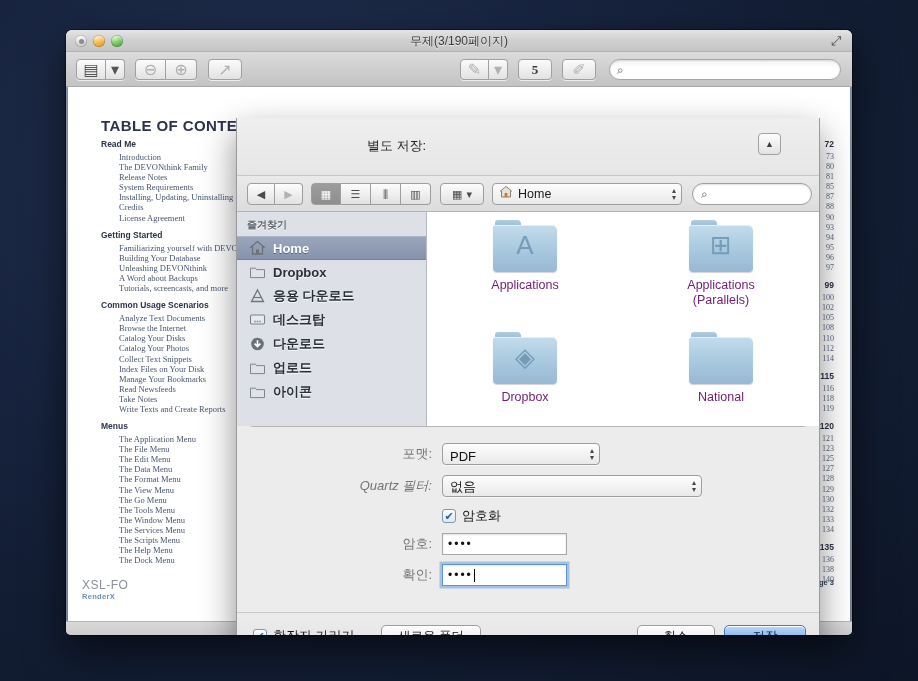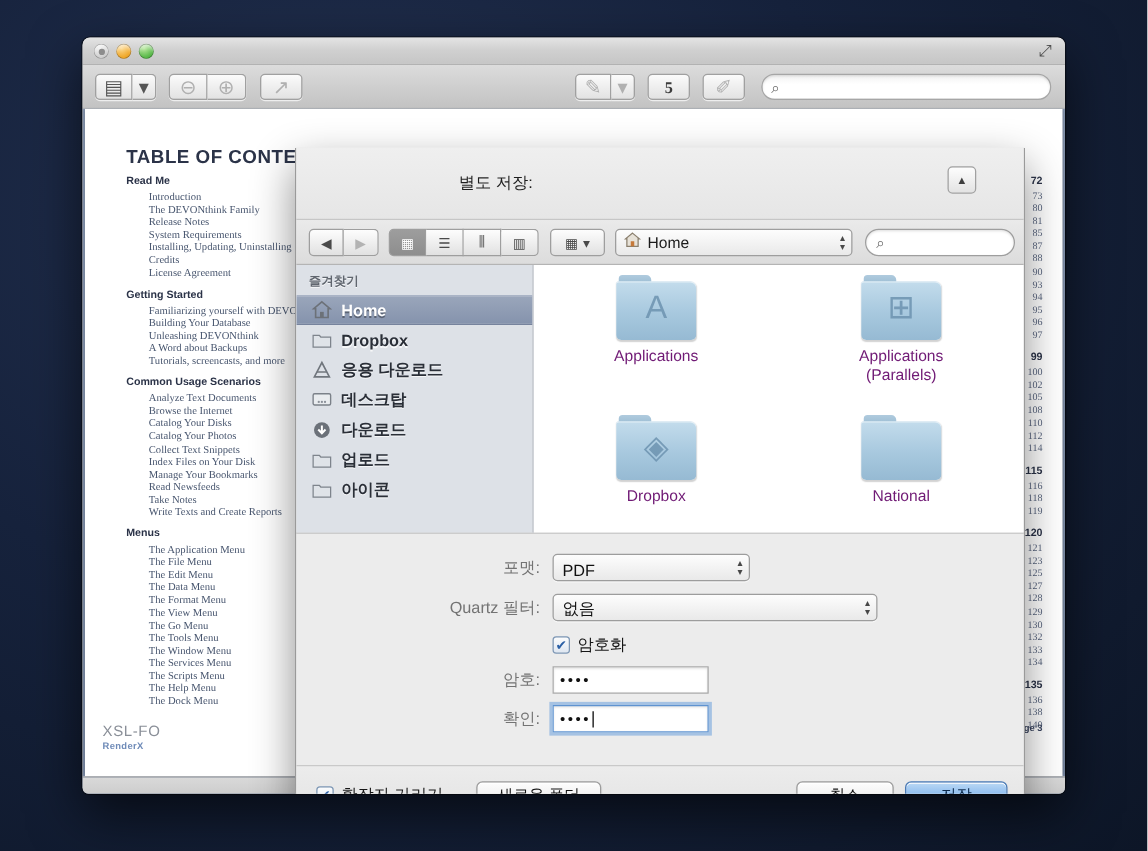--- a/index.html
+++ b/index.html
@@ -234,20 +234,21 @@
     background: #fff;
     box-shadow: inset 0 1px 2px rgba(0,0,0,.12);
   }
   #sheet-search .mag { position: absolute; left: 8px; top: 3px; color: #6e6e6e; font-size: 12px; }
 
   #browser {
     position: relative;
     height: 215px;
     display: flex;
     border-bottom: 1px solid #b4b4b4;
+    border-radius: 18px;
   }
   #sidebar {
     width: 190px;
     background: #dde1e7;
     border-right: 1px solid #b7bbc1;
     padding-top: 6px;
     overflow: hidden;
   }
   #sidebar-header {
     font-size: 10px; font-weight: bold; color: #60666f;
@@ -319,21 +320,21 @@
     display: flex; align-items: flex-end; padding-left: 7px;
     font-size: 13px; color: #111;
   }
   .popup .updown { position: absolute; right: 5px; top: 3px; font-size: 8px; line-height: 7px; color: #474747; }
 
   #row-format { left: 0; top: 16px; width: 100%; }
   #row-format .opt-label { width: 195px; }
   #row-format .popup { margin-left: 10px; width: 158px; }
 
   #row-filter { left: 0; top: 48px; width: 100%; }
-  #row-filter .opt-label { width: 195px; }
+  #row-filter .opt-label { width: 195px; font-style: italic; }
   #row-filter .popup { margin-left: 10px; width: 260px; }
 
   #row-encrypt { left: 205px; top: 80px; }
   #row-pw   { left: 0; top: 106px; width: 100%; }
   #row-pw .opt-label { width: 195px; }
   #row-confirm { left: 0; top: 137px; width: 100%; }
   #row-confirm .opt-label { width: 195px; }
 
   .textfield {
     margin-left: 10px; height: 22px; width: 125px;
@@ -391,20 +392,21 @@
 <body>
 
 <div id="desktop">
 
   <div id="preview-window">
 
     <div id="titlebar">
       <div class="traffic" id="tl-close"></div>
       <div class="traffic" id="tl-min"></div>
       <div class="traffic" id="tl-zoom"></div>
+      <div id="title-text">무제(3/190페이지)</div>
       <div id="fullscreen-icon">⤢</div>
     </div>
 
     <div id="toolbar">
       <div class="tb-btn seg-first" id="tb-sidebar">▤</div>
       <div class="tb-btn" id="tb-sidebar-arrow">▾</div>
       <div class="tb-btn seg-first dim" id="tb-zoomout">⊖</div>
       <div class="tb-btn seg seg-last dim" id="tb-zoomin">⊕</div>
       <div class="tb-btn dim" id="tb-share">↗</div>
       <div class="tb-btn seg-first dim" id="tb-hl">✎</div>

